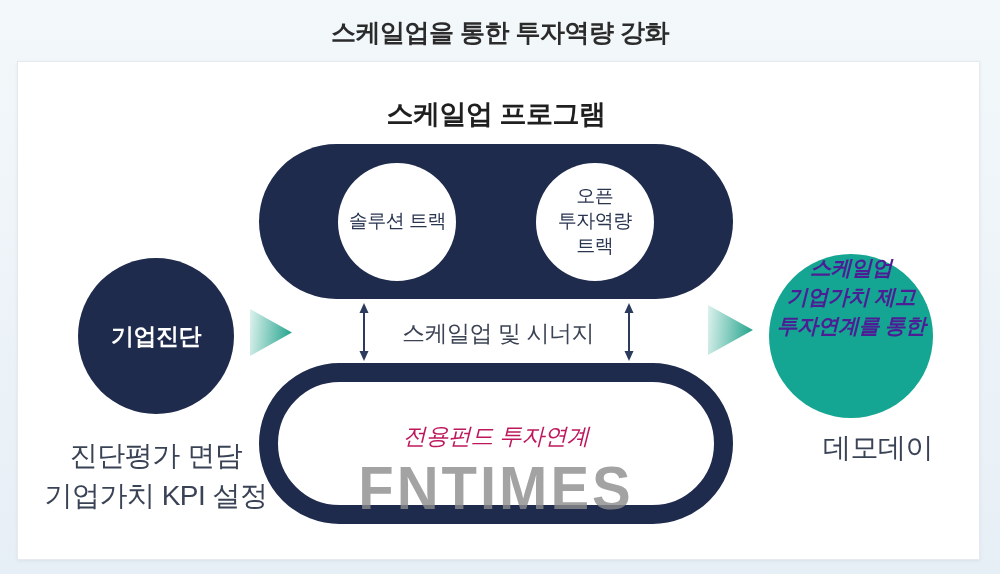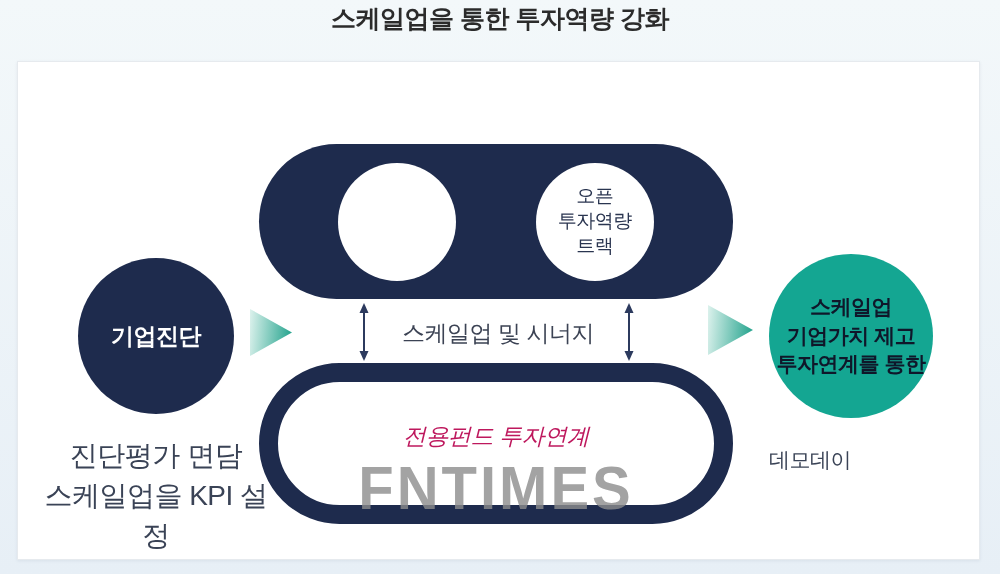--- a/index.html
+++ b/index.html
@@ -12,21 +12,21 @@
     --bg-top:#f3f8fa;
     --bg-bottom:#e7eff6;
   }
   html,body{margin:0;padding:0;}
   body{
     width:1000px;height:574px;overflow:hidden;position:relative;
     background:linear-gradient(180deg,var(--bg-top) 0%,var(--bg-bottom) 100%);
     font-family:"Liberation Sans","DejaVu Sans",sans-serif;
   }
   .page-title{
-    position:absolute;left:0;top:2px;width:1000px;
+    position:absolute;left:0;top:16px;width:1000px;
     text-align:center;font-size:25px;font-weight:700;color:var(--text-dark);
     letter-spacing:-0.5px;
   }
   .card{
     position:absolute;left:17px;top:61px;width:963px;height:499px;
     background:#ffffff;border:1px solid #e6eaee;box-sizing:border-box;
     box-shadow:0 1px 3px rgba(40,60,90,0.08);
   }
   .diagram-heading{
     position:absolute;left:241px;top:34px;width:474px;
@@ -75,58 +75,61 @@
   .fund-label{
     font-size:23px;color:#be185d;letter-spacing:-0.5px;margin-top:-14px;font-style:italic;
   }
   .watermark{
     position:absolute;left:241px;top:392px;width:474px;text-align:center;
     font-size:58px;font-weight:700;color:var(--watermark);opacity:0.8;
     letter-spacing:3px;z-index:5;transform:scaleY(1.05);
   }
   .right-circle{
     position:absolute;left:751px;top:192px;width:164px;height:164px;border-radius:50%;
-    background:var(--teal);display:flex;align-items:center;justify-content:center;
-    text-align:center;color:#0f172a;font-size:21px;font-weight:600;line-height:1.38;
+    background:var(--teal);display:flex;align-items:flex-start;justify-content:center;
+    text-align:center;color:#4c1d95;font-size:21px;font-weight:600;line-height:1.38;
     letter-spacing:-0.5px;
+    font-style:italic;
   }
   .right-caption{
-    position:absolute;left:751px;top:384px;width:164px;text-align:left;
-    font-size:21px;color:var(--text-caption);letter-spacing:-0.5px;
+    position:absolute;left:751px;top:367px;width:164px;text-align:right;
+    font-size:28px;color:var(--text-caption);letter-spacing:-0.5px;
   }
   .line{display:block;}
 </style>
 </head>
 <body>
 
 <div class="page-title">스케일업을 통한 투자역량 강화</div>
 
 <div class="card">
 
+  <div class="diagram-heading">스케일업 프로그램</div>
 
   <div class="top-pill">
     <div class="track-circle">
       <div>
+        <span class="line">솔루션 트랙</span>
       </div>
     </div>
     <div class="track-circle">
       <div>
         <span class="line">오픈</span>
         <span class="line">투자역량</span>
         <span class="line">트랙</span>
       </div>
     </div>
   </div>
 
   <div class="left-circle">
     <span>기업진단</span>
   </div>
   <div class="left-caption">
     <span class="line">진단평가 면담</span>
-    <span class="line">스케일업을 KPI 설정</span>
+    <span class="line">기업가치 KPI 설정</span>
   </div>
 
   <div class="tri tri-left"></div>
 
   <div class="mid-label">스케일업 및 시너지</div>
 
   <svg class="v-arrow a1" viewBox="0 0 16 58">
     <line x1="8" y1="8" x2="8" y2="50" stroke="#2c3a5e" stroke-width="2"></line>
     <polygon points="8,0 3.5,10 12.5,10" fill="#2c3a5e"></polygon>
     <polygon points="8,58 3.5,48 12.5,48" fill="#2c3a5e"></polygon>

